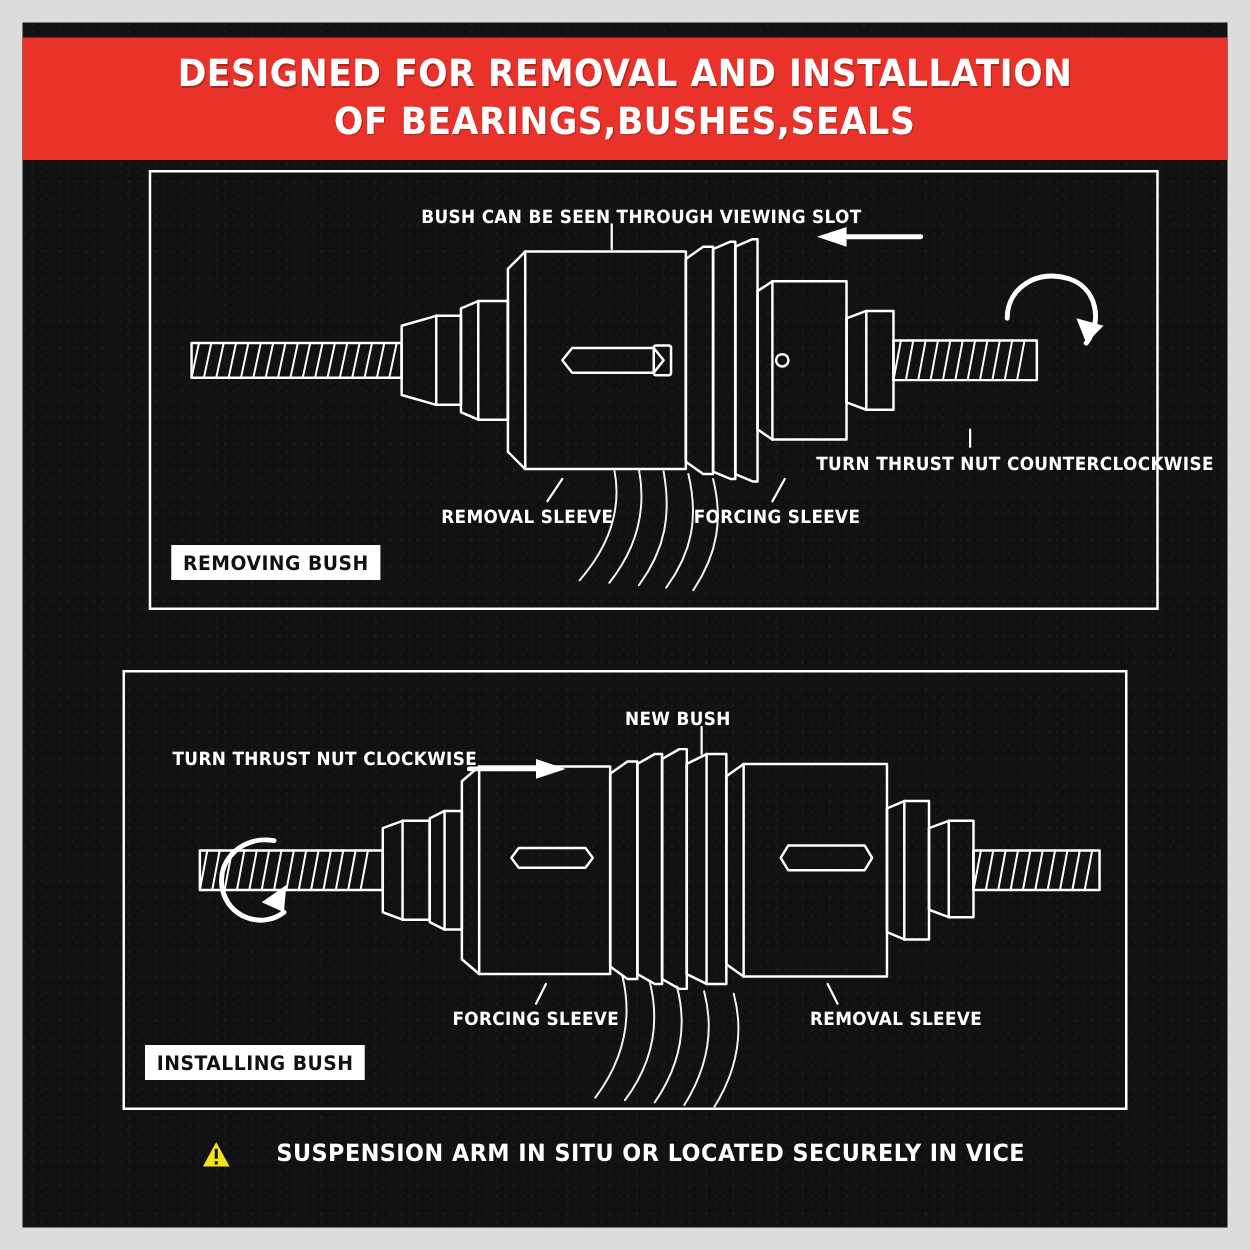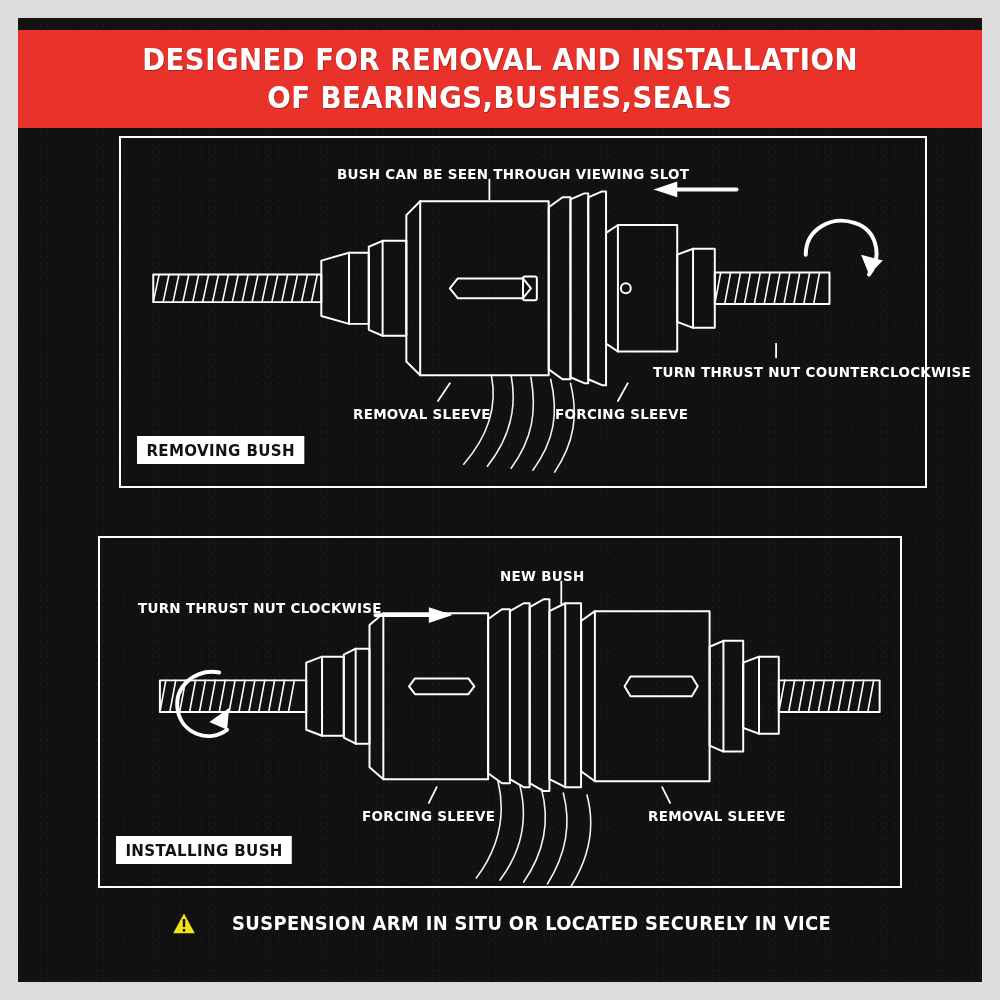--- a/index.html
+++ b/index.html
@@ -120,21 +120,20 @@
   .footer {
     position: absolute;
     left: 0;
     top: 880px;
     width: 964px;
     height: 50px;
     display: flex;
     align-items: center;
     justify-content: center;
     gap: 16px;
-    padding-left: 11px;
   }
   .footer-text {
     color: #ffffff;
     font-family: "DejaVu Sans", sans-serif;
     font-weight: bold;
     font-size: 19px;
     letter-spacing: 0.4px;
     white-space: nowrap;
     transform: scaleX(0.94);
   }

